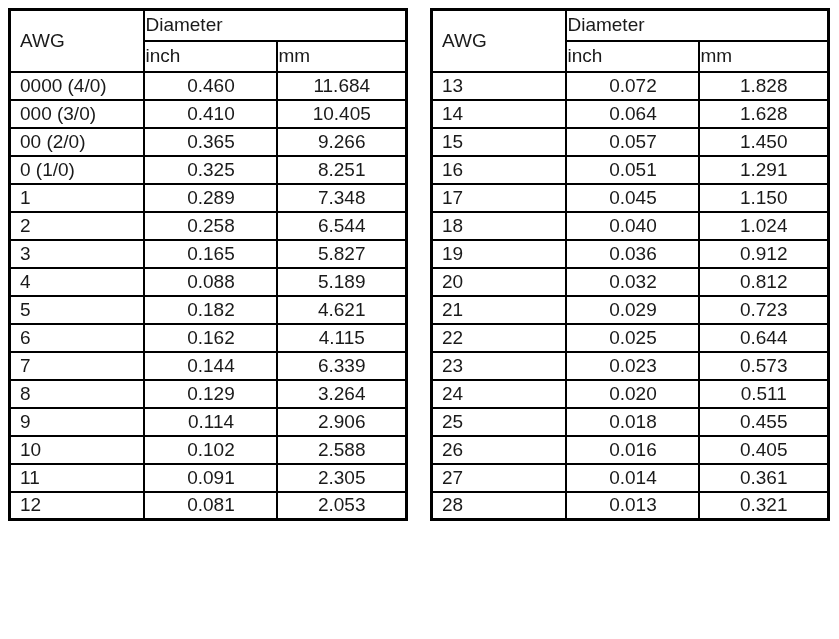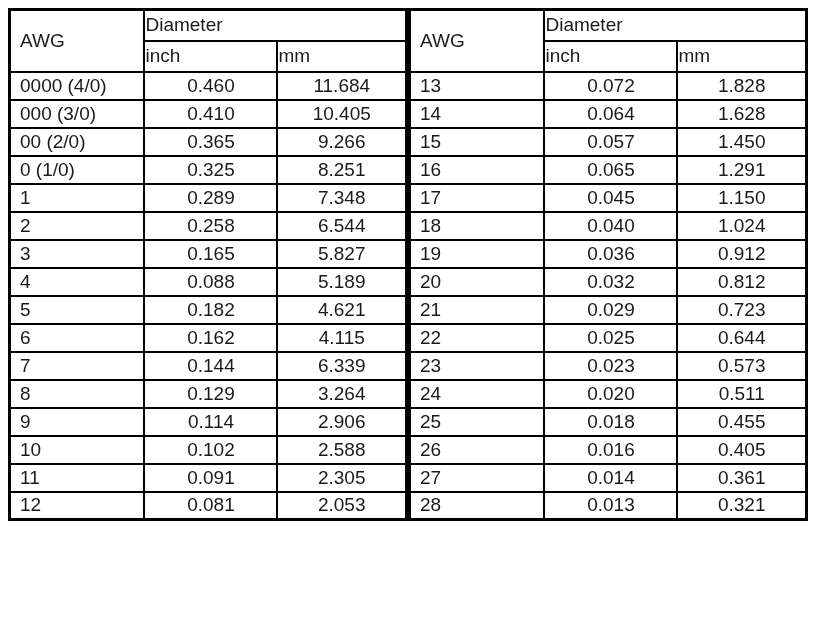--- a/index.html
+++ b/index.html
@@ -9,20 +9,21 @@
   body {
     width: 839px;
     height: 639px;
     background: #ffffff;
     font-family: "Liberation Sans", sans-serif;
     color: #1a1a1a;
     overflow: hidden;
   }
   .page {
     display: flex;
+    gap: 22px;
     padding: 8px 8px 8px 8px;
     box-sizing: border-box;
   }
   table.awg-table {
     border-collapse: collapse;
     table-layout: fixed;
     width: 400px;
     border: 3px solid #000000;
   }
   .awg-table th,
@@ -196,21 +197,21 @@
           <td class="cell-center">0.064</td>
           <td class="cell-center">1.628</td>
         </tr>
         <tr>
           <td class="cell-left">15</td>
           <td class="cell-center">0.057</td>
           <td class="cell-center">1.450</td>
         </tr>
         <tr>
           <td class="cell-left">16</td>
-          <td class="cell-center">0.065</td>
+          <td class="cell-center">0.051</td>
           <td class="cell-center">1.291</td>
         </tr>
         <tr>
           <td class="cell-left">17</td>
           <td class="cell-center">0.045</td>
           <td class="cell-center">1.150</td>
         </tr>
         <tr>
           <td class="cell-left">18</td>
           <td class="cell-center">0.040</td>

